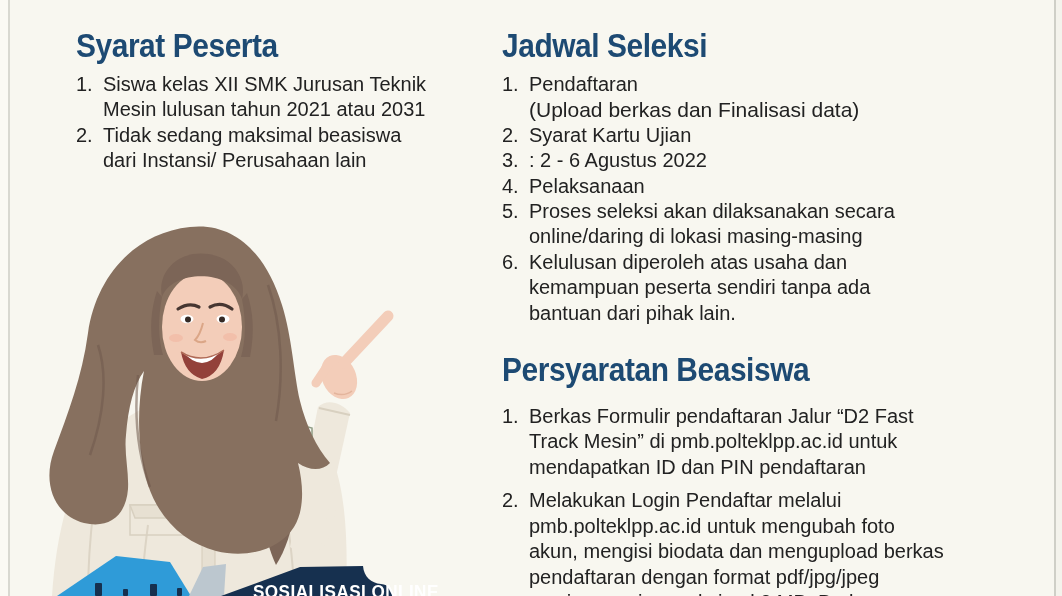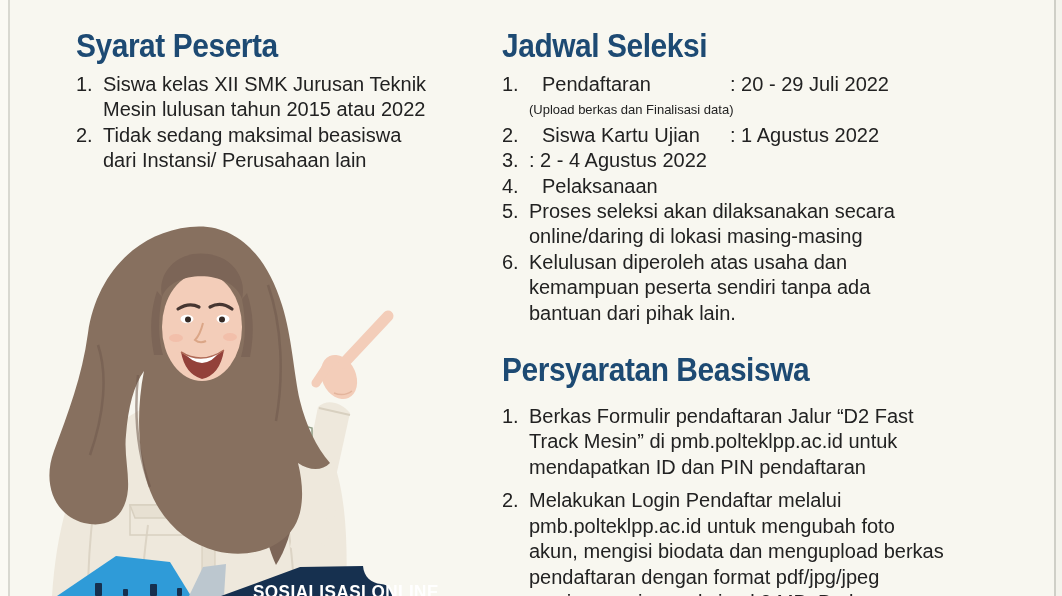--- a/index.html
+++ b/index.html
@@ -29,23 +29,23 @@
     white-space:nowrap;
   }
   h1.sec.second{margin-top:24px;margin-bottom:16px;}
 
   .li{display:flex;font-size:20px;line-height:25.4px;}
   .li .num{flex:0 0 27px;}
   .li .txt{flex:1;white-space:pre-line;}
 
   .sched-row{display:flex;font-size:20px;line-height:25.4px;}
   .sched-row .num{flex:0 0 27px;}
-  .sched-row .lbl{flex:0 0 188px;margin-left:13px;}
+  .sched-row .lbl{flex:0 0 188px;}
   .sched-row .val{flex:1;white-space:nowrap;}
-  .sched-note{font-size:13px;line-height:25.4px;padding-left:27px;}
+  .sched-note{font-size:21px;line-height:25.4px;padding-left:27px;}
 
   .p-item{margin-bottom:8px;}
 
   
   .photo{position:absolute;left:38px;top:225px;width:410px;height:371px;}
 
   
   .deco{position:absolute;left:0;top:540px;width:540px;height:56px;}
   .ribbon-label{
     position:absolute;left:253px;top:581px;
@@ -60,46 +60,44 @@
 <div class="edge-left-strip"></div>
 <div class="edge-left-line"></div>
 <div class="edge-right-line"></div>
 <div class="edge-right-strip"></div>
 
 <div class="col col-left">
   <h1 class="sec">Syarat Peserta</h1>
   <div class="li">
     <span class="num">1.</span>
     <span class="txt">Siswa kelas XII SMK Jurusan Teknik
-Mesin lulusan tahun 2015 atau 2022</span>
+Mesin lulusan tahun 2021 atau 2031</span>
   </div>
   <div class="li">
     <span class="num">2.</span>
     <span class="txt">Tidak sedang maksimal beasiswa
 dari Instansi/ Perusahaan lain</span>
   </div>
 </div>
 
 <div class="col col-right">
   <h1 class="sec">Jadwal Seleksi</h1>
 
   <div class="sched-row">
     <span class="num">1.</span>
     <span class="lbl">Pendaftaran</span>
-    <span class="val">: 20 - 29 Juli 2022</span>
   </div>
   <div class="sched-note">(Upload berkas dan Finalisasi data)</div>
   <div class="sched-row">
     <span class="num">2.</span>
-    <span class="lbl">Siswa Kartu Ujian</span>
-    <span class="val">: 1 Agustus 2022</span>
+    <span class="lbl">Syarat Kartu Ujian</span>
   </div>
   <div class="sched-row">
     <span class="num">3.</span>
-    <span class="val">: 2 - 4 Agustus 2022</span>
+    <span class="val">: 2 - 6 Agustus 2022</span>
   </div>
   <div class="sched-row">
     <span class="num">4.</span>
     <span class="lbl">Pelaksanaan</span>
   </div>
 
   <div class="li">
     <span class="num">5.</span>
     <span class="txt">Proses seleksi akan dilaksanakan secara
 online/daring di lokasi masing-masing</span>

